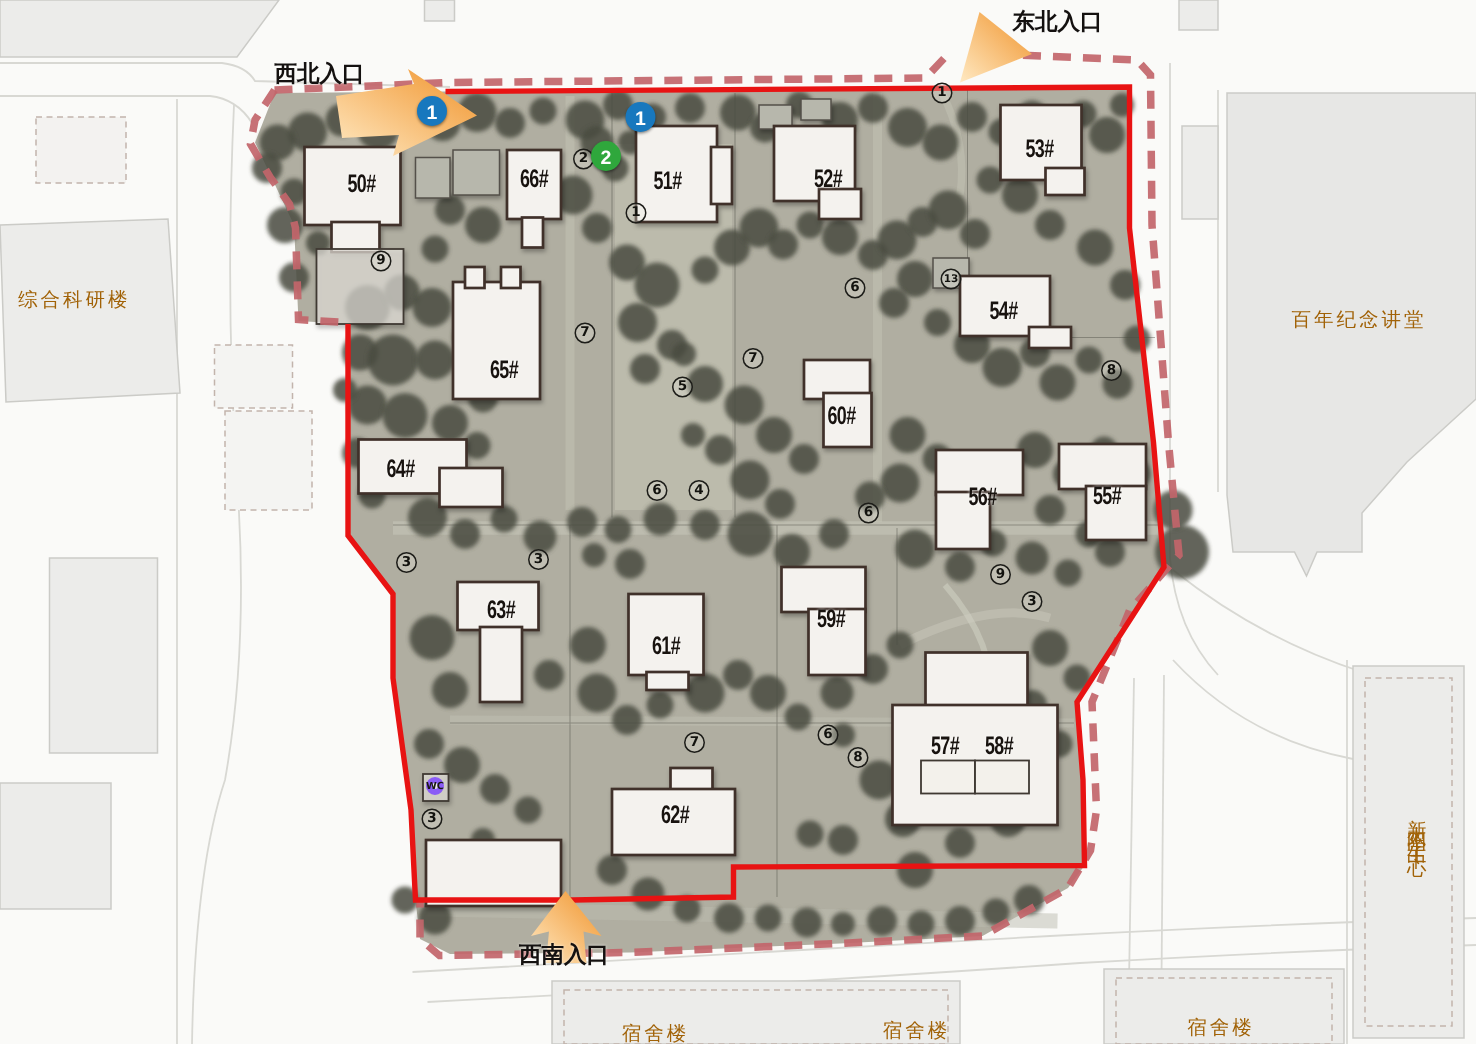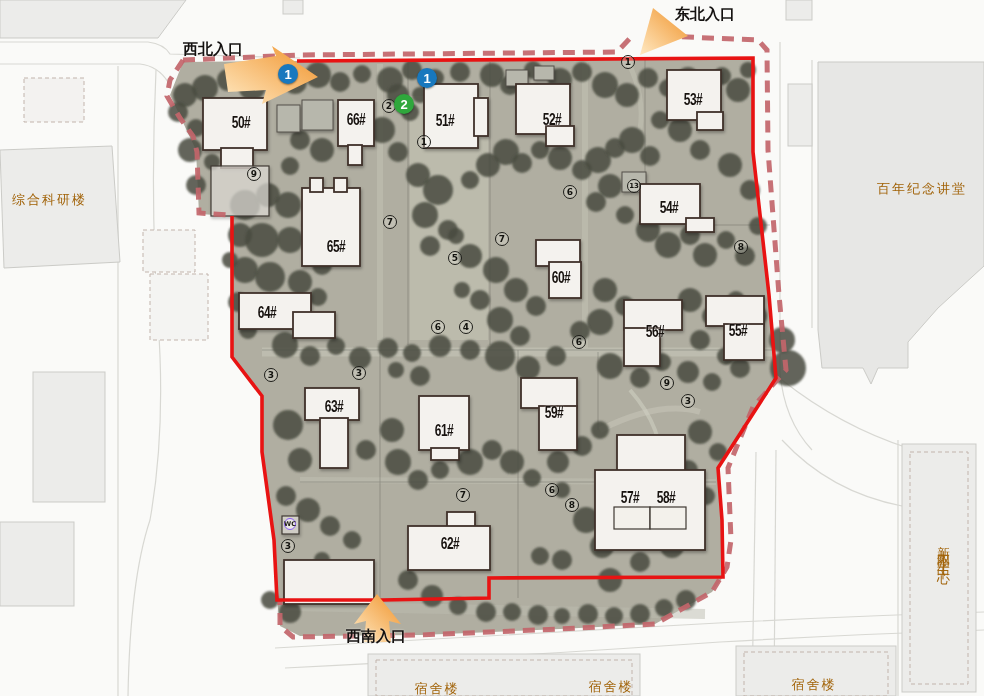--- a/index.html
+++ b/index.html
@@ -15,21 +15,21 @@
         font:bold 9px "DejaVu Sans",sans-serif;color:#12120e;background:rgba(232,232,222,.3);box-sizing:border-box;}
   .rmark{position:absolute;width:20px;height:20px;border-radius:50%;color:#fff;
          font:bold 13px "Liberation Sans",sans-serif;display:flex;align-items:center;justify-content:center;
          transform:translate(-50%,-50%);box-shadow:0 1px 2px rgba(0,0,0,.45);}
   .ent{position:absolute;font:bold 15px "DejaVu Sans",sans-serif;color:#141110;white-space:nowrap;
        text-shadow:0 0 2px rgba(255,255,255,.7);}
   .outlbl{position:absolute;font:13px "DejaVu Sans",sans-serif;color:#a16207;letter-spacing:2px;white-space:nowrap;}
   .outlbl.vert{writing-mode:vertical-rl;letter-spacing:4px;}
   .outlbl.ctr{transform:translate(-50%,0);}
   .wc{position:absolute;transform:translate(-50%,-50%);font:bold 6.5px "DejaVu Sans",sans-serif;
-      border:1px solid #8b5cf6;border-radius:50%;width:12px;height:12px;display:flex;align-items:center;
+      border:4px solid #8b5cf6;border-radius:50%;width:12px;height:12px;display:flex;align-items:center;
       justify-content:center;background:rgba(255,255,255,.55);box-sizing:border-box;color:#1b1813;}
 </style>
 </head>
 <body>
 
 <div id="stage">
   <svg id="map-svg" width="984" height="696" viewBox="0 0 984 696">
     <defs>
       <linearGradient id="gradArrow" x1="0" y1="1" x2="1" y2="0">
         <stop offset="0" stop-color="#ffe9c2"></stop>
@@ -413,20 +413,20 @@
       <div class="circ" style="left: 552px; top: 490px;">6</div>
       <div class="circ" style="left: 572px; top: 505px;">8</div>
       <div class="circ" style="left: 288px; top: 546px;">3</div>
       <div class="rmark" style="left: 288px; top: 74px; background: rgb(24, 120, 190);">1</div>
       <div class="rmark" style="left: 427px; top: 78px; background: rgb(24, 120, 190);">1</div>
       <div class="rmark" style="left: 404px; top: 104px; background: rgb(47, 167, 60);">2</div>
       <div class="ent" style="left: 166px; top: 40px; margin-left: 17px;">西北入口</div>
       <div class="ent" style="left: 675px; top: 5px;">东北入口</div>
       <div class="ent" style="left: 346px; top: 627px; font-family: Liberation Mono, monospace;">西南入口</div>
       <div class="outlbl" style="left: 12px; top: 191px;">综合科研楼</div>
-      <div class="outlbl" style="left: 861px; top: 180px; margin-left: 16px;">百年纪念讲堂</div>
+      <div class="outlbl" style="left: 861px; top: 204px;">百年纪念讲堂</div>
       <div class="outlbl vert" style="left: 934px; top: 536px;">新太阳学生中心</div>
       <div class="outlbl ctr" style="left: 437px; top: 680px;">宿舍楼</div>
       <div class="outlbl ctr" style="left: 611px; top: 678px;">宿舍楼</div>
       <div class="outlbl ctr" style="left: 814px; top: 676px;">宿舍楼</div>
       <div class="wc" style="left: 290px; top: 524px;">WC</div>
     </div>
 </div>
 
 </body></html>

